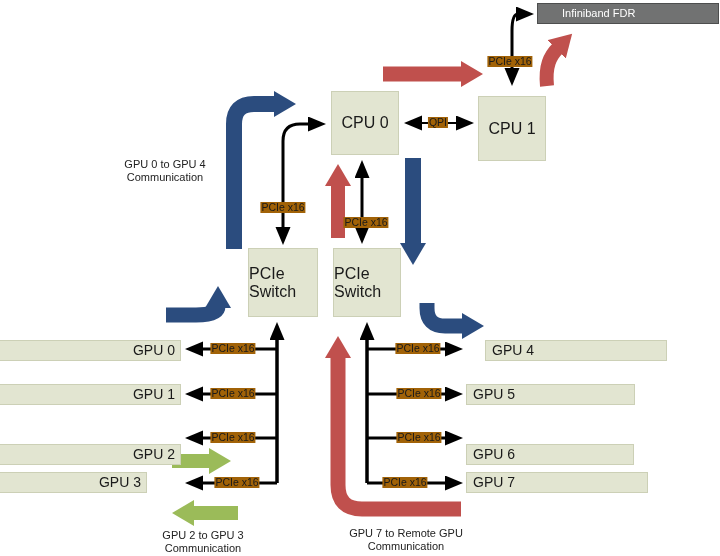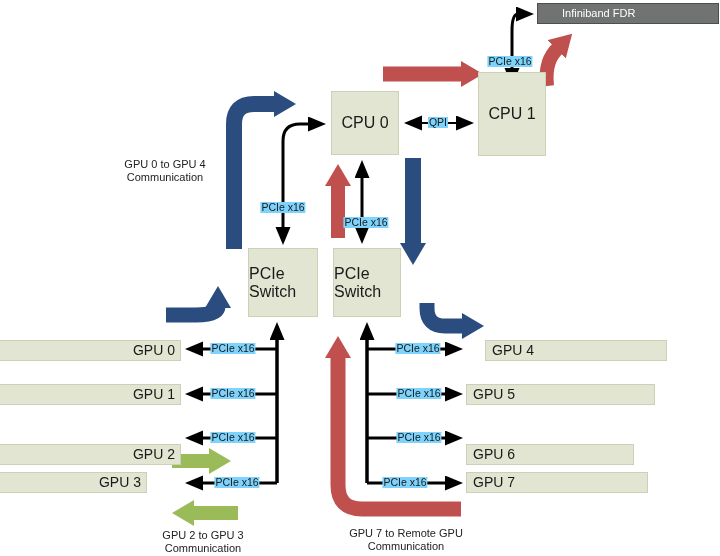--- a/index.html
+++ b/index.html
@@ -25,21 +25,21 @@
     position:absolute;background:var(--boxfill);border:1px solid var(--boxborder);
     box-sizing:border-box;height:21px;font-size:14px;line-height:19px;
   }
   .gpu-row.left{text-align:right;padding-right:5px;}
   .gpu-row.right{text-align:left;padding-left:6px;}
   .gray-box{
     position:absolute;background:var(--grayfill);border:1px solid var(--grayborder);
     box-sizing:border-box;color:#fff;font-size:11px;line-height:19px;padding-left:6px;
   }
   .plabel{
-    position:absolute;background:#7dd3fc;font-size:10.5px;line-height:11px;
+    position:absolute;background:#a16207;font-size:10.5px;line-height:11px;
     padding:0 1px;transform:translateX(-50%);white-space:nowrap;
   }
   .caption{
     position:absolute;width:150px;text-align:center;font-size:11px;line-height:12.5px;
     transform:translateX(-50%);color:#222;
   }
 </style>
 </head>
 <body>
 
@@ -109,21 +109,21 @@
     </g>
   </svg>
 
   <div class="gray-box" style="left:537px;top:3px;width:182px;height:21px;padding-left:24px;">
     <span>Infiniband FDR</span>
   </div>
 
   <div class="box" style="left:331px;top:91px;width:68px;height:64px;">
     <span>CPU 0</span>
   </div>
-  <div class="box" style="left:478px;top:72px;width:68px;height:84px;">
+  <div class="box" style="left:478px;top:96px;width:68px;height:65px;">
     <span>CPU 1</span>
   </div>
 
   <div class="box" style="left:248px;top:248px;width:70px;height:69px;">
     <span>PCIe Switch</span>
   </div>
   <div class="box" style="left:333px;top:248px;width:68px;height:69px;">
     <span>PCIe Switch</span>
   </div>
 
@@ -136,21 +136,21 @@
   <div class="gpu-row left" style="left:-1px;top:444px;width:182px;">
     <span>GPU 2</span>
   </div>
   <div class="gpu-row left" style="left:-1px;top:472px;width:148px;">
     <span>GPU 3</span>
   </div>
 
   <div class="gpu-row right" style="left:466px;top:340px;width:182px;margin-left:19px;">
     <span>GPU 4</span>
   </div>
-  <div class="gpu-row right" style="left:466px;top:384px;width:189px;">
+  <div class="gpu-row right" style="left:466px;top:384px;width:169px;">
     <span>GPU 5</span>
   </div>
   <div class="gpu-row right" style="left:466px;top:428px;width:168px;margin-top:16px;">
     <span>GPU 6</span>
   </div>
   <div class="gpu-row right" style="left:466px;top:472px;width:182px;">
     <span>GPU 7</span>
   </div>
 
   <div class="plabel" style="left:438px;top:117px;">QPI</div>

